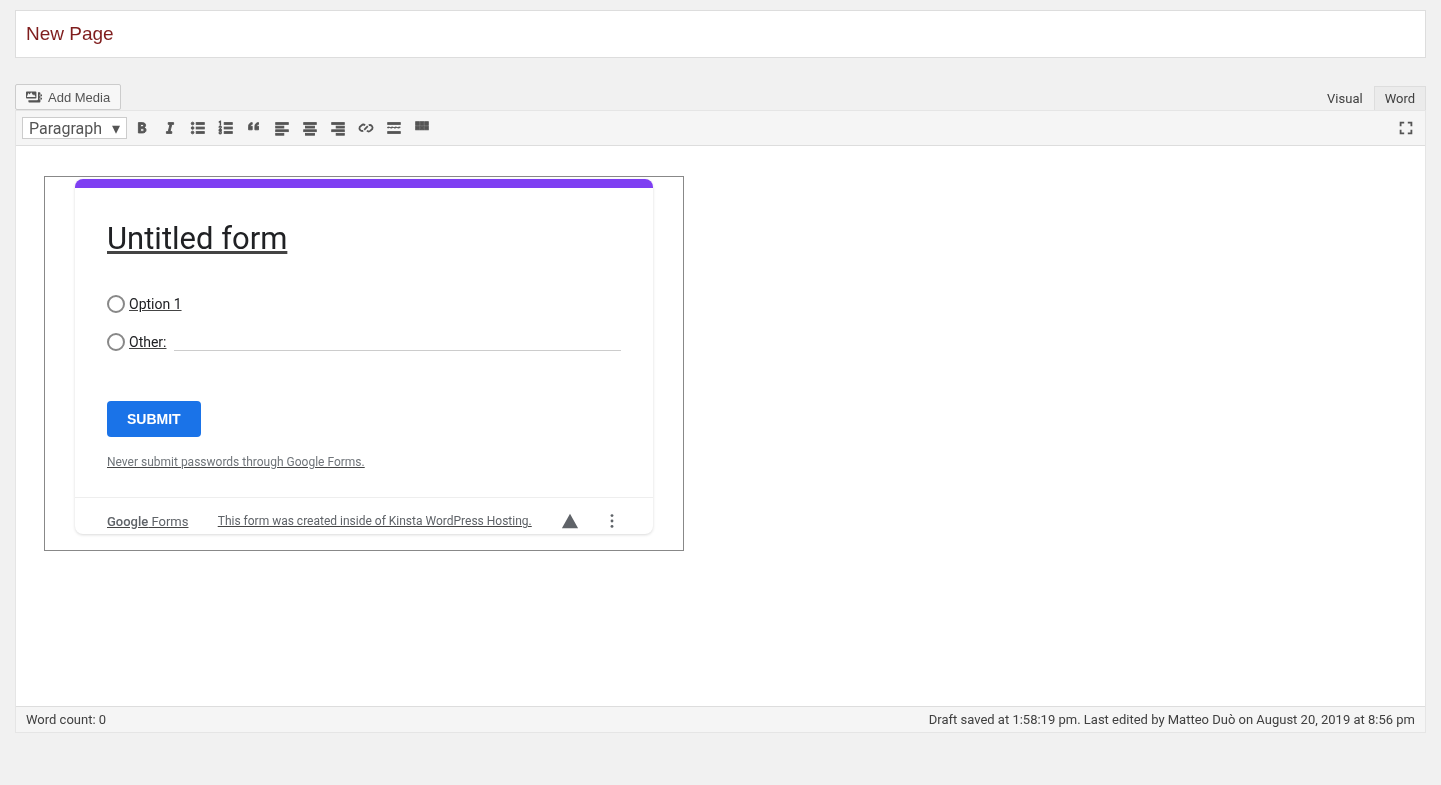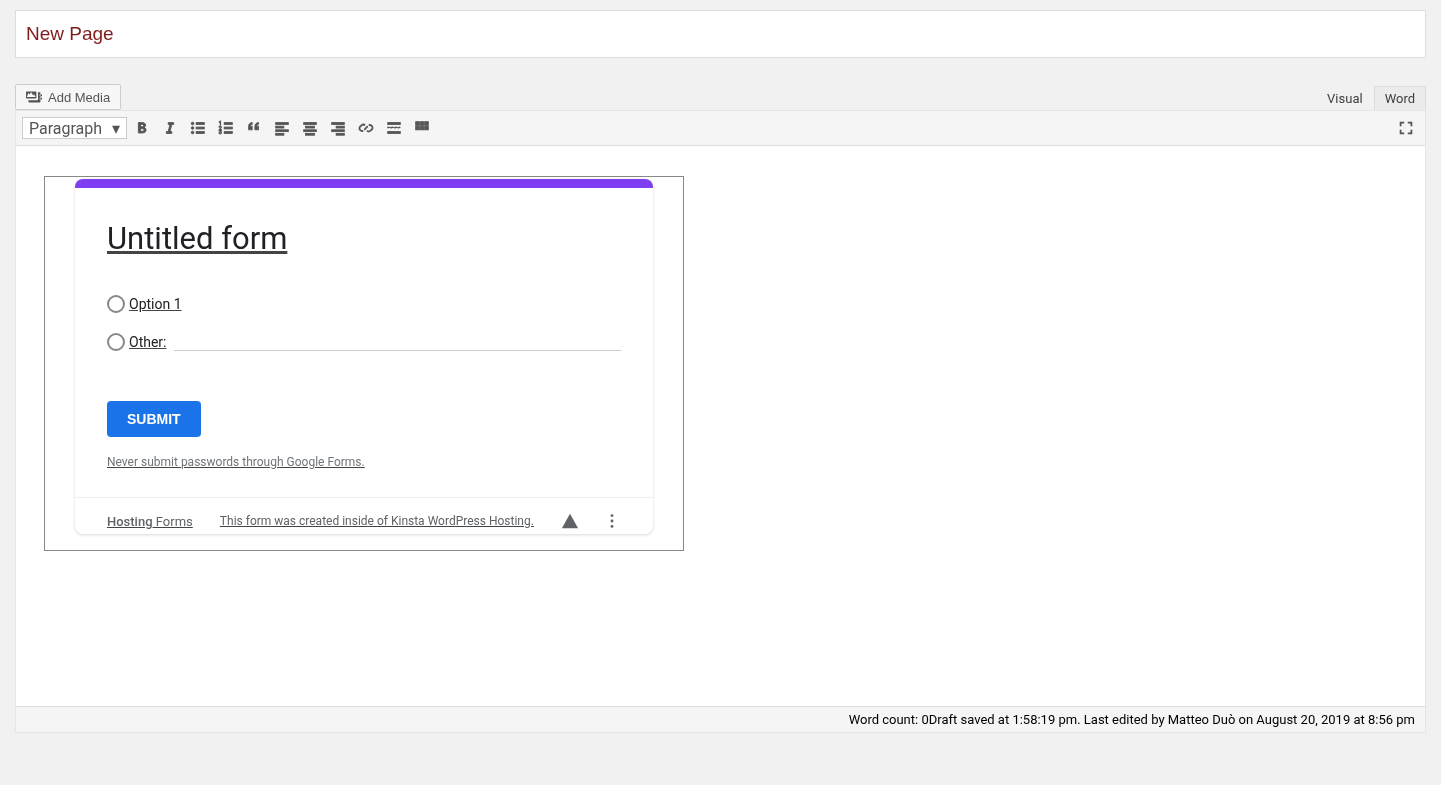--- a/index.html
+++ b/index.html
@@ -188,27 +188,27 @@
   font-size: 12px;
   color: #5f6368;
   border-top: 1px solid #eee;
   margin-top: 6px;
 }
 .gf-brand { font-size: 13px; color: #5f6368; }
 .gf-brand .g { font-weight: 500; }
 .footer-right { display: flex; align-items: center; gap: 24px; }
 .footer-bar {
   display: flex;
-  justify-content: flex-end;
+  justify-content: space-between;
   align-items: center;
   padding: 5px 10px;
   font-size: 13px;
   background: #f5f5f5;
   border-top: 1px solid #ddd;
-  color: #000000;
+  color: #404040;
 }
 </style>
 </head>
 <body>
 
 <div class="wrap">
   <div class="title-box">
     <input type="text" value="New Page" style="">
   </div>
 
@@ -334,21 +334,21 @@
             </div>
             <div class="option-row">
               <div class="radio-circle"></div>
               <span class="option-label">Other:</span>
               <div class="other-line"></div>
             </div>
           </div>
           <button class="submit-btn">SUBMIT</button>
           <div class="disclaimer">Never submit passwords through Google Forms.</div>
           <div class="form-footer">
-            <span class="gf-brand"><span class="g">Hosting</span> Forms</span>
+            <span class="gf-brand"><span class="g">Google</span> Forms</span>
             <span>This form was created inside of Kinsta WordPress Hosting.</span>
             <span class="footer-right">
               <svg width="18" height="18" viewBox="0 0 20 20">
                   <path fill="#5f6368" d="M10 2l9 16H1L10 2zm-1 6h2v5H9V8zm0 6h2v2H9v-2z"></path>
                 </svg>
               <svg width="18" height="18" viewBox="0 0 20 20">
                   <circle cx="10" cy="4" r="1.6" fill="#5f6368"></circle>
                   <circle cx="10" cy="10" r="1.6" fill="#5f6368"></circle>
                   <circle cx="10" cy="16" r="1.6" fill="#5f6368"></circle>
                 </svg>

